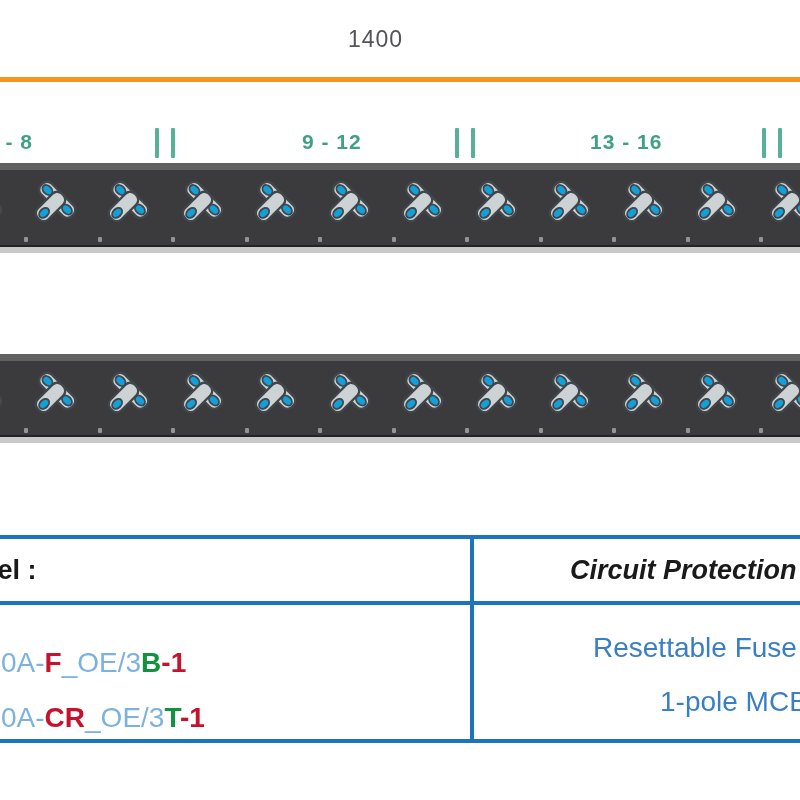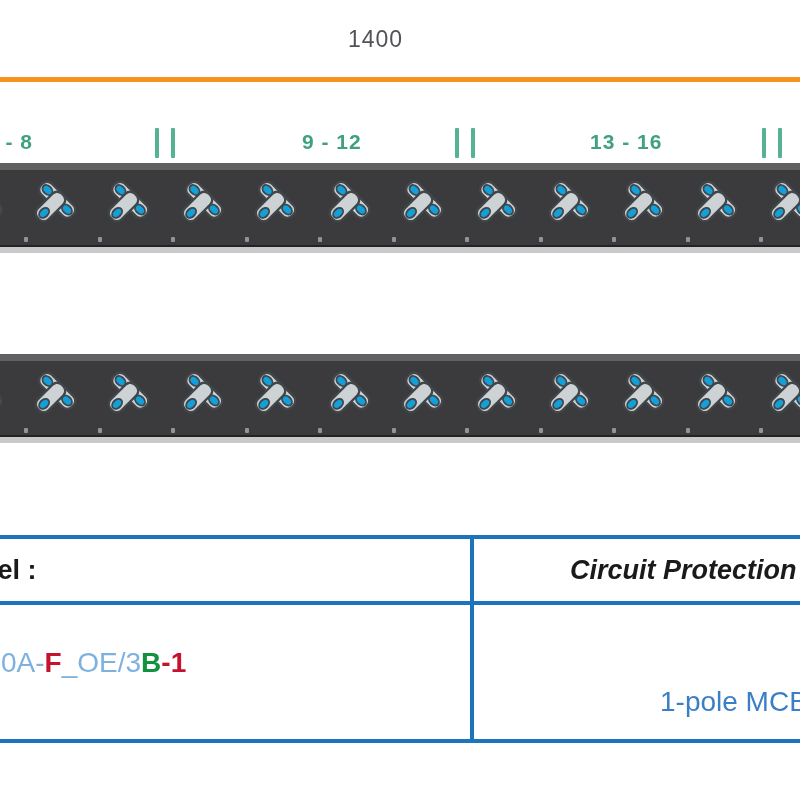--- a/index.html
+++ b/index.html
@@ -358,19 +358,21 @@
 
   <div class="spec-table">
     <div class="cell row-head col-left">
       <span class="hdr hdr-model">Model :</span>
     </div>
     <div class="cell row-head col-right">
       <span class="hdr hdr-prot">Circuit Protection</span>
     </div>
     <div class="cell row-body col-left">
       <div class="model-line l1"><span class="seg seg-blue">0A-</span><span class="seg seg-red">F</span><span class="seg seg-blue">_OE/3</span><span class="seg seg-green">B</span><span class="seg seg-red">-1</span></div>
+      <div class="model-line l2"><span class="seg seg-blue">0A-</span><span class="seg seg-red">CR</span><span class="seg seg-blue">_OE/3</span><span class="seg seg-green">T</span><span class="seg seg-red">-1</span></div>
     </div>
     <div class="cell row-body col-right">
+      <div class="prot-line l1">Resettable Fuse</div>
       <div class="prot-line l2">1-pole MCB</div>
     </div>
   </div>
 
 </div>
 
 </body></html>

